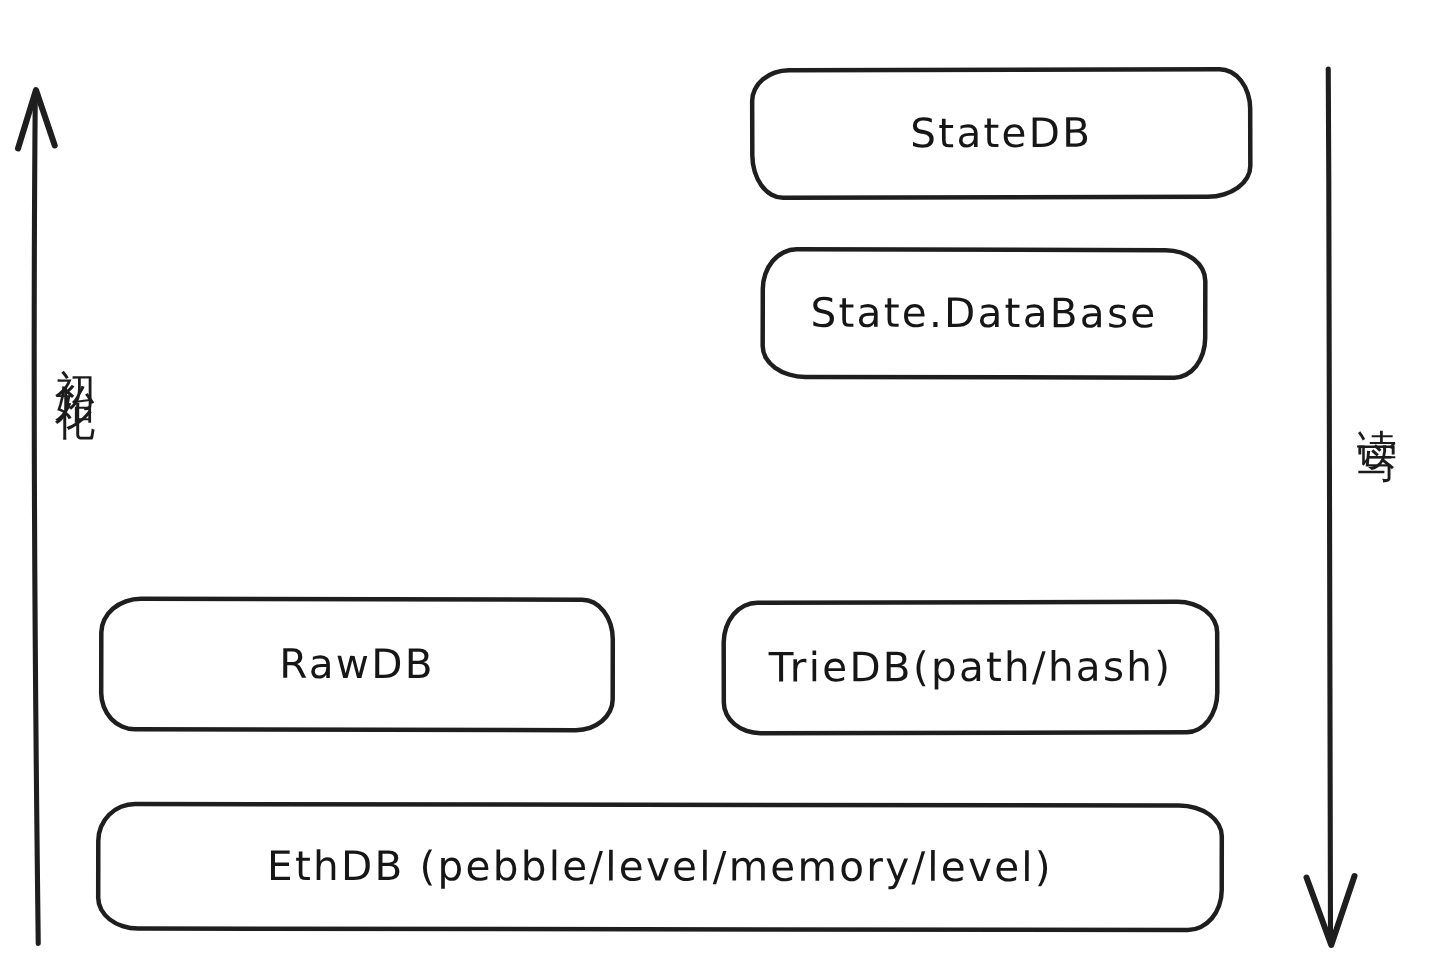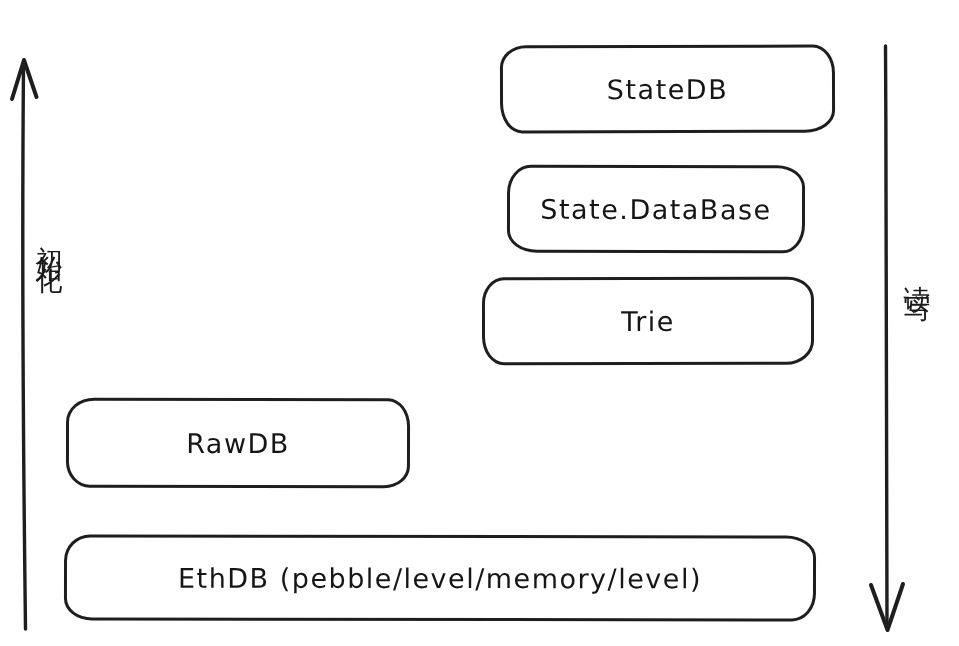--- a/index.html
+++ b/index.html
@@ -116,26 +116,26 @@
   <div class="vlabel right">读写</div>
 
   <div class="box b-statedb">
     <span class="box-label">StateDB</span>
   </div>
 
   <div class="box b-statedatabase">
     <span class="box-label">State.DataBase</span>
   </div>
 
-  <div class="box b-trie">
-    <span class="box-label">Trie</span>
-  </div>
 
   <div class="box b-rawdb">
     <span class="box-label">RawDB</span>
   </div>
 
+  <div class="box b-triedb">
+    <span class="box-label">TrieDB(path/hash)</span>
+  </div>
 
   <div class="box b-ethdb">
     <span class="box-label">EthDB (pebble/level/memory/level)</span>
   </div>
 
 </div>
 
 </body></html>

